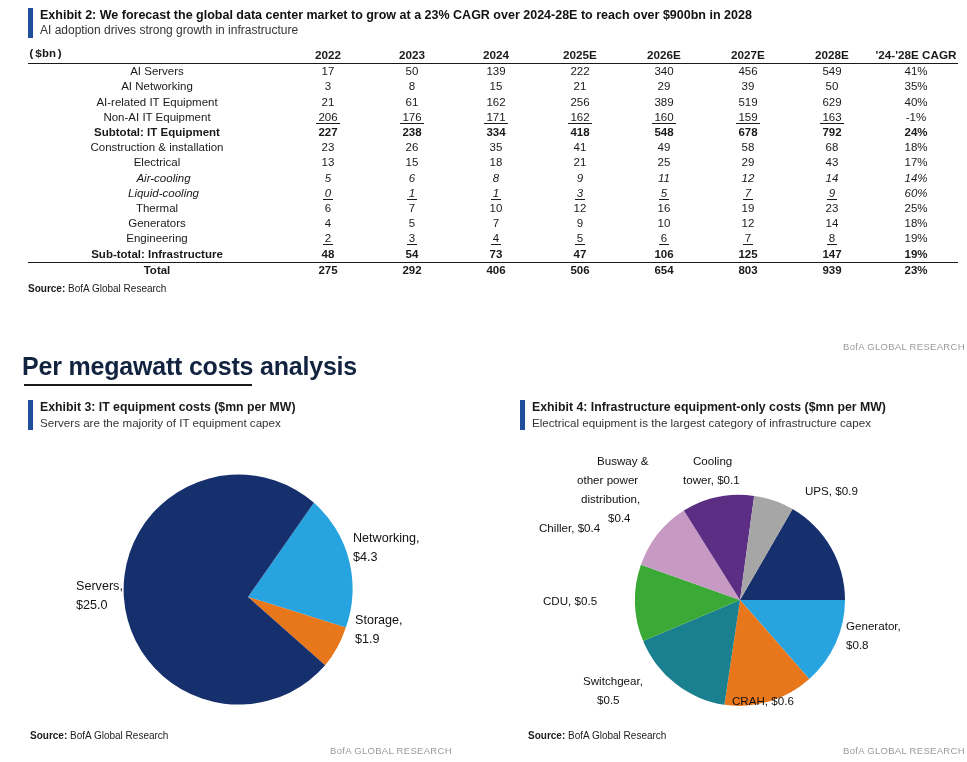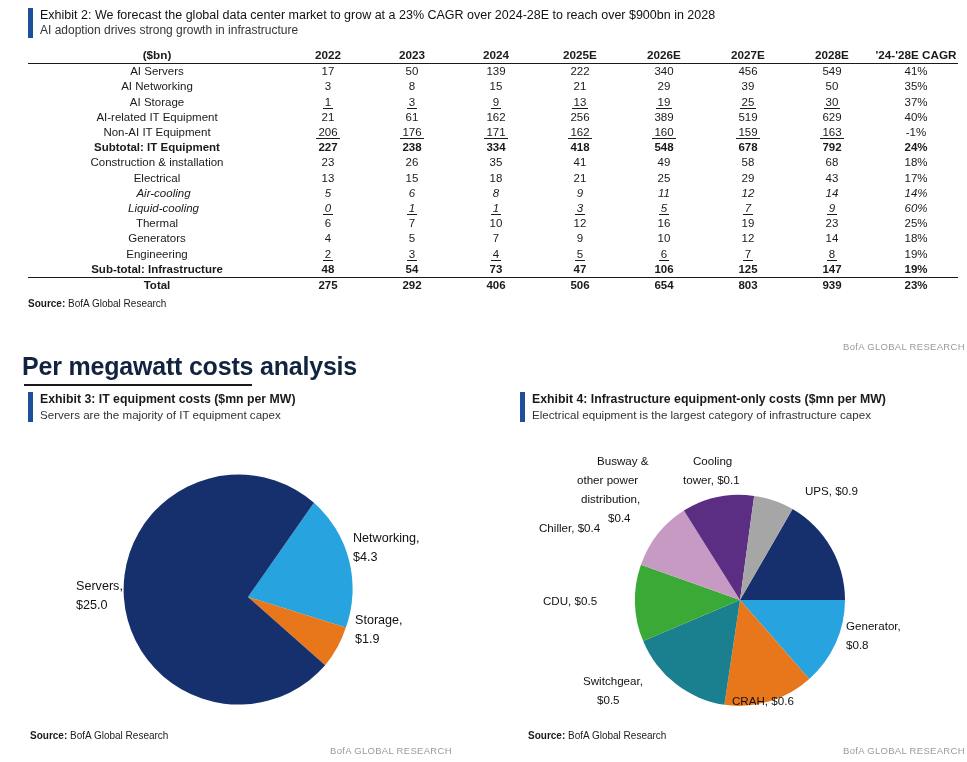--- a/index.html
+++ b/index.html
@@ -9,46 +9,46 @@
     font-family:"Liberation Sans", sans-serif;
     color:#1a1a1a;
     position:relative;
     overflow:hidden;
   }
   
   .ex2{position:absolute;left:28px;top:8px;width:930px;}
   .exhead{display:flex;align-items:flex-start;}
   .bluebar{width:5px;background:#1f4e9c;flex:0 0 5px;margin-right:7px;align-self:stretch;}
   .exhead-texts{display:flex;flex-direction:column;}
-  .ex-title{font-size:12.5px;font-weight:normal;line-height:15px;color:#111;}
+  .ex-title{font-size:12.5px;font-weight:bold;line-height:15px;color:#111;}
   .ex-sub{font-size:12px;line-height:15px;color:#333;}
 
   
   table.fin{border-collapse:collapse;margin-top:9px;width:930px;font-size:11.5px;}
   table.fin th, table.fin td{padding:0;line-height:15.2px;}
   table.fin thead th{font-weight:bold;border-bottom:1.3px solid #1a1a1a;padding-bottom:1px;font-size:11.7px;}
-  table.fin thead th.lbl{text-align:center;}
+  table.fin thead th.lbl{text-align:left;font-family:Liberation Mono, monospace;}
   table.fin thead th.num{text-align:center;width:84px;}
   table.fin td.lbl{text-align:center;white-space:nowrap;}
   table.fin td.num{text-align:center;width:84px;}
   tr.bold td{font-weight:bold;}
   td.ul span{border-bottom:1px solid #1a1a1a;padding:0 2px 0 2px;}
   tr.ital td.lbl{font-style:italic;padding-left:13px;}
   tr.ital td.num{font-style:italic;}
   tr.totaltop td{border-top:1.1px solid #1a1a1a;margin-left:32px;}
   .srcline{font-size:10px;margin-top:5px;}
   .srcline b{font-weight:bold;}
   .bofa-right{position:absolute;font-size:9.5px;color:#9a9a9a;letter-spacing:.3px;}
 
   
   .sect-title{position:absolute;left:22px;top:352px;font-size:25px;font-weight:bold;color:#12233f;letter-spacing:-.2px;}
   .sect-rule{position:absolute;left:24px;top:384px;width:228px;height:2px;background:#1a1a1a;}
 
   
-  .panel{position:absolute;top:392px;}
+  .panel{position:absolute;top:400px;}
   .panel.left{left:28px;width:460px;}
   .panel.right{left:520px;width:440px;}
   .p-title{font-size:12.3px;font-weight:bold;line-height:15px;}
   .p-sub{font-size:11.6px;line-height:15px;color:#333;}
 
   .src{position:absolute;font-size:10px;}
   .src b{font-weight:bold;}
 
   svg{display:block;}
   .lbl-txt{font-size:12.6px;fill:#111;font-family:"Liberation Sans",sans-serif;}
@@ -95,31 +95,20 @@
         <tr>
           <td class="lbl">AI Networking</td>
           <td class="num">3</td>
           <td class="num">8</td>
           <td class="num">15</td>
           <td class="num">21</td>
           <td class="num">29</td>
           <td class="num">39</td>
           <td class="num">50</td>
           <td class="num">35%</td>
-        </tr>
-        <tr>
-          <td class="lbl">AI Storage</td>
-          <td class="num ul"><span>1</span></td>
-          <td class="num ul"><span>3</span></td>
-          <td class="num ul"><span>9</span></td>
-          <td class="num ul"><span>13</span></td>
-          <td class="num ul"><span>19</span></td>
-          <td class="num ul"><span>25</span></td>
-          <td class="num ul"><span>30</span></td>
-          <td class="num">37%</td>
         </tr>
         <tr>
           <td class="lbl">AI-related IT Equipment</td>
           <td class="num">21</td>
           <td class="num">61</td>
           <td class="num">162</td>
           <td class="num">256</td>
           <td class="num">389</td>
           <td class="num">519</td>
           <td class="num">629</td>

